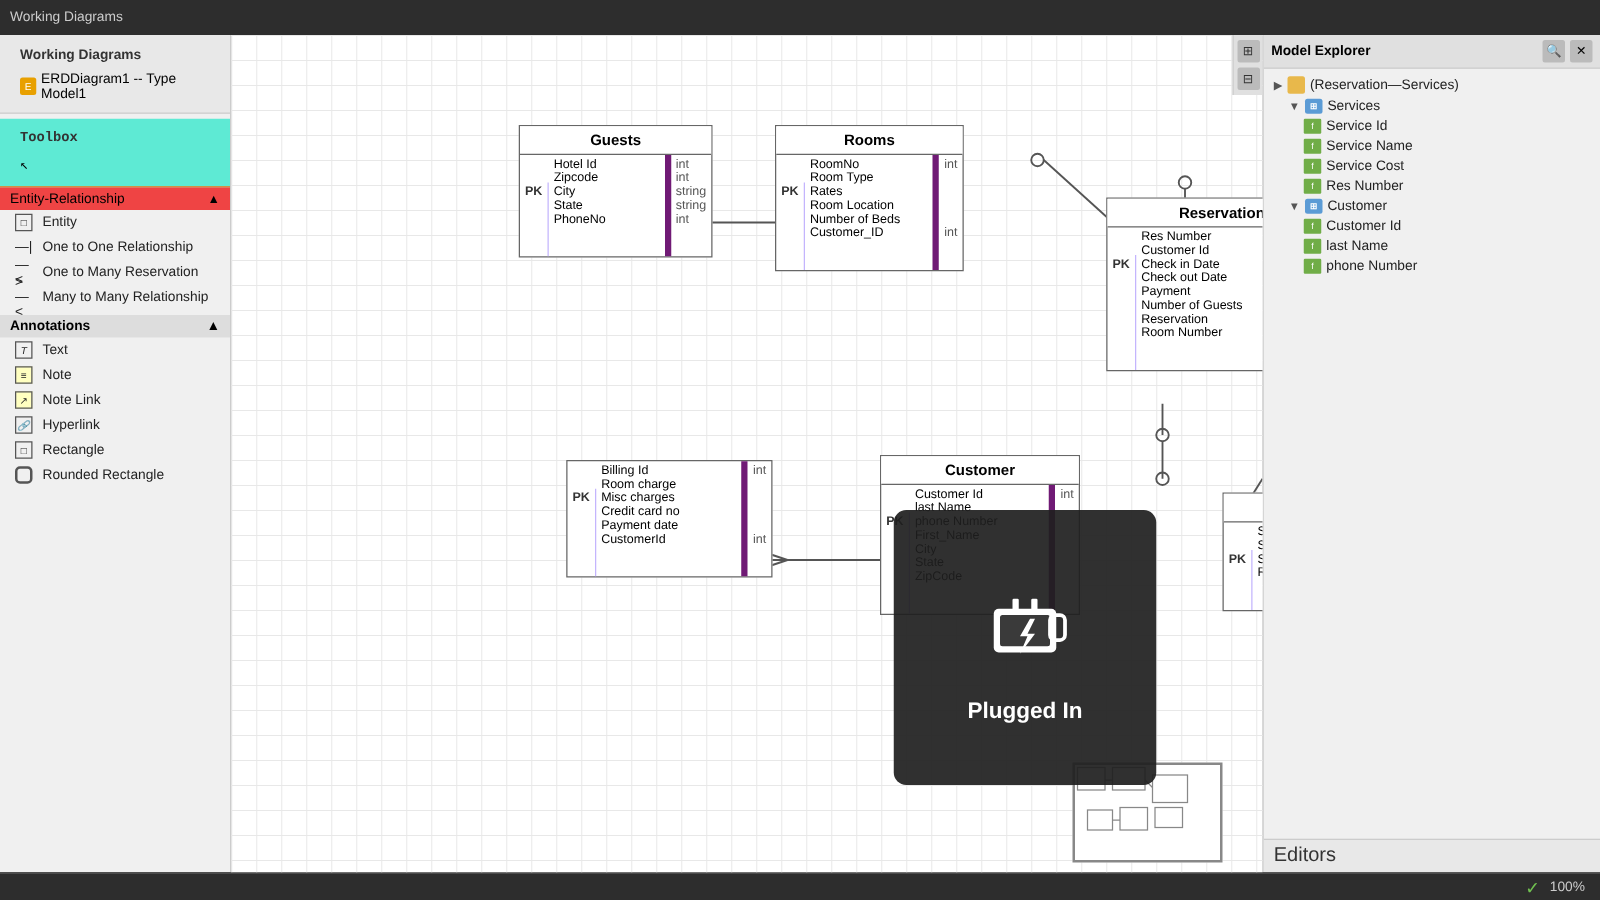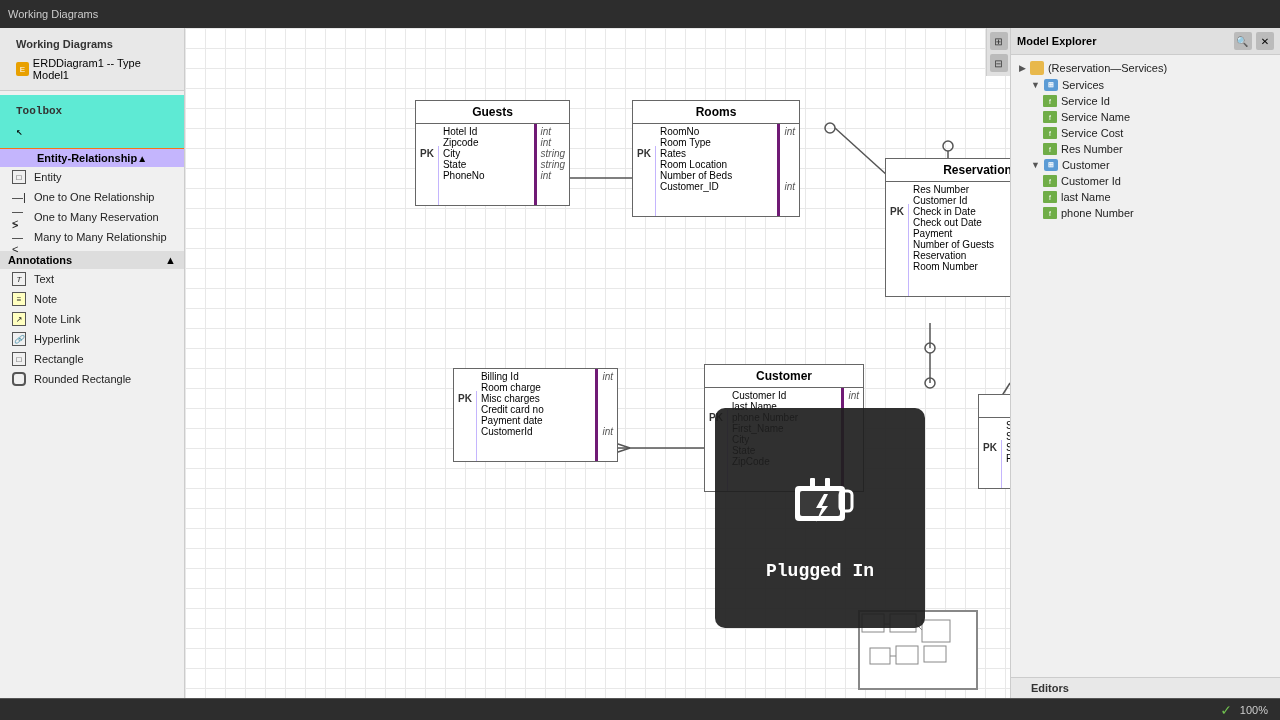--- a/index.html
+++ b/index.html
@@ -14,64 +14,64 @@
     
     .left-sidebar { width: 185px; background: #f0f0f0; border-right: 1px solid #ccc; display: flex; flex-direction: column; font-size: 11px; }
     .sidebar-section-title { padding: 4px 8px; font-weight: bold; color: #333; font-size: 11px; }
     .working-diagrams { padding: 6px 8px; background: #e8e8e8; border-bottom: 1px solid #ccc; }
     .erd-item { display: flex; align-items: center; gap: 4px; padding: 3px 8px; cursor: pointer; }
     .erd-icon { width: 14px; height: 14px; background: #e8a000; border-radius: 2px; display: inline-flex; align-items: center; justify-content: center; font-size: 8px; color: white; }
 
     .toolbox-section { padding: 6px 8px; background: #5eead4; border-bottom: 1px solid #f97316; margin-top: 4px; font-family: Liberation Mono, monospace; }
     .cursor-icon { padding: 4px 8px; }
 
-    .er-section-header { display: flex; justify-content: center; align-items: center; padding: 3px 8px; background: #c4b5fd; font-weight: bold; font-size: 11px; cursor: pointer; }
+    .er-section-header { display: flex; justify-content: space-between; align-items: center; padding: 3px 8px; background: #ef4444; font-weight: normal; font-size: 11px; cursor: pointer; }
     .er-section-header .collapse-btn { font-size: 10px; }
     .er-item { display: flex; align-items: center; gap: 6px; padding: 3px 12px; cursor: pointer; font-size: 11px; color: #222; }
 
     .annotations-section-header { display: flex; justify-content: space-between; align-items: center; padding: 3px 8px; background: #ddd; font-weight: bold; font-size: 11px; cursor: pointer; margin-top: 4px; }
     .anno-item { display: flex; align-items: center; gap: 6px; padding: 3px 12px; cursor: pointer; font-size: 11px; color: #222; }
 
     
     .canvas-area { flex: 1; background: white; position: relative; overflow: hidden; background-image: linear-gradient(#e8e8e8 1px, transparent 1px), linear-gradient(90deg, #e8e8e8 1px, transparent 1px); background-size: 20px 20px; }
 
     
     .erd-table { position: absolute; border: 1px solid #666; background: white; font-size: 11px; min-width: 100px; }
     .erd-table-header { background: white; border-bottom: 1px solid #666; text-align: center; font-weight: bold; padding: 4px 8px; font-size: 12px; }
     .erd-table-body { display: flex; }
     .erd-col-pk { padding: 2px 4px; border-right: 1px solid #c4b5fd; color: #555; font-size: 10px; white-space: nowrap; margin-top: 22px; }
     .erd-col-names { padding: 2px 4px; flex: 1; }
-    .erd-col-types { padding: 2px 4px; border-left: 3px solid #701a75; color: #333; font-style: italic; }
+    .erd-col-types { padding: 2px 4px; border-left: 5px solid #701a75; color: #333; }
     .pk-label { font-weight: bold; color: #333; font-size: 10px; }
     .field-name { font-size: 10px; }
     .field-type { font-size: 10px; color: #555; }
 
     
-    .plugged-in-overlay { position: absolute; left: 530px; top: 380px; width: 210px; height: 220px; background: rgba(30,30,30,0.92); border-radius: 10px; display: flex; flex-direction: column; align-items: center; justify-content: center; color: white; z-index: 100; font-family: Liberation Mono, monospace; }
+    .plugged-in-overlay { position: absolute; left: 530px; top: 380px; width: 210px; height: 220px; background: rgba(30,30,30,0.92); border-radius: 10px; display: flex; flex-direction: column; align-items: center; justify-content: center; color: white; z-index: 100; }
     .plugged-in-text { font-size: 18px; font-weight: bold; color: white; }
 
     
     .right-sidebar { width: 270px; background: #f0f0f0; border-left: 1px solid #ccc; display: flex; flex-direction: column; font-size: 11px; }
     .right-top-bar { display: flex; align-items: center; justify-content: space-between; padding: 4px 6px; background: #e0e0e0; border-bottom: 1px solid #ccc; }
     .right-title { font-weight: bold; font-size: 11px; }
     .right-icons { display: flex; gap: 4px; }
     .right-icon-btn { width: 18px; height: 18px; background: #bbb; border-radius: 2px; display: flex; align-items: center; justify-content: center; font-size: 10px; cursor: pointer; }
 
     .model-tree { flex: 1; overflow-y: auto; padding: 4px 0; }
     .tree-item { display: flex; align-items: center; gap: 4px; padding: 2px 8px; cursor: pointer; }
     .tree-item.indent1 { padding-left: 20px; }
     .tree-item.indent2 { padding-left: 32px; }
     .tree-arrow { font-size: 9px; color: #555; }
     .tree-folder-icon { width: 14px; height: 14px; background: #e8b84b; border-radius: 2px; display: inline-flex; align-items: center; justify-content: center; font-size: 8px; flex-shrink: 0; }
     .tree-table-icon { width: 14px; height: 12px; background: #5b9bd5; border-radius: 2px; display: inline-flex; align-items: center; justify-content: center; font-size: 7px; color: white; flex-shrink: 0; font-weight: bold; }
     .tree-field-icon { width: 14px; height: 12px; background: #70ad47; border-radius: 1px; display: inline-flex; align-items: center; justify-content: center; font-size: 7px; color: white; flex-shrink: 0; }
     .tree-label { font-size: 11px; color: #222; }
 
     .editors-section { padding: 4px 8px; border-top: 1px solid #ccc; background: #e8e8e8; }
-    .editors-label { font-weight: bold; font-size: 11px; color: #333; margin-left: 12px; }
+    .editors-label { font-weight: normal; font-size: 16px; color: #333; }
 
     
     .status-bar { height: 22px; background: #2d2d2d; display: flex; align-items: center; justify-content: flex-end; padding: 0 12px; gap: 8px; color: #ccc; font-size: 11px; border-top: 1px solid #555; }
     .status-ok { color: #70c050; font-size: 14px; }
 
     
     .canvas-toolbar { position: absolute; right: 0; top: 0; width: 24px; background: #e0e0e0; border-left: 1px solid #ccc; display: flex; flex-direction: column; align-items: center; padding: 4px 0; gap: 4px; }
     .canvas-toolbar-btn { width: 18px; height: 18px; background: #bbb; border-radius: 2px; display: flex; align-items: center; justify-content: center; font-size: 10px; cursor: pointer; color: #333; }
 
     
@@ -216,21 +216,21 @@
         <div class="erd-col-types">
           <div class="field-type">int</div>
           <div class="field-type">int</div>
           <div class="field-type">string</div>
           <div class="field-type">string</div>
           <div class="field-type">int</div>
         </div>
       </div>
     </div>
 
-    <div class="erd-table" style="left:447px; top:72px; width:168px;">
+    <div class="erd-table" style="left:435px; top:72px; width:151px;">
       <div class="erd-table-header">Rooms</div>
       <div class="erd-table-body">
         <div class="erd-col-pk">
           <div class="pk-label">PK</div>
           <div>&nbsp;</div>
             <div>&nbsp;</div>
             <div>&nbsp;</div>
             <div>&nbsp;</div>
             <div>&nbsp;</div>
         </div>

